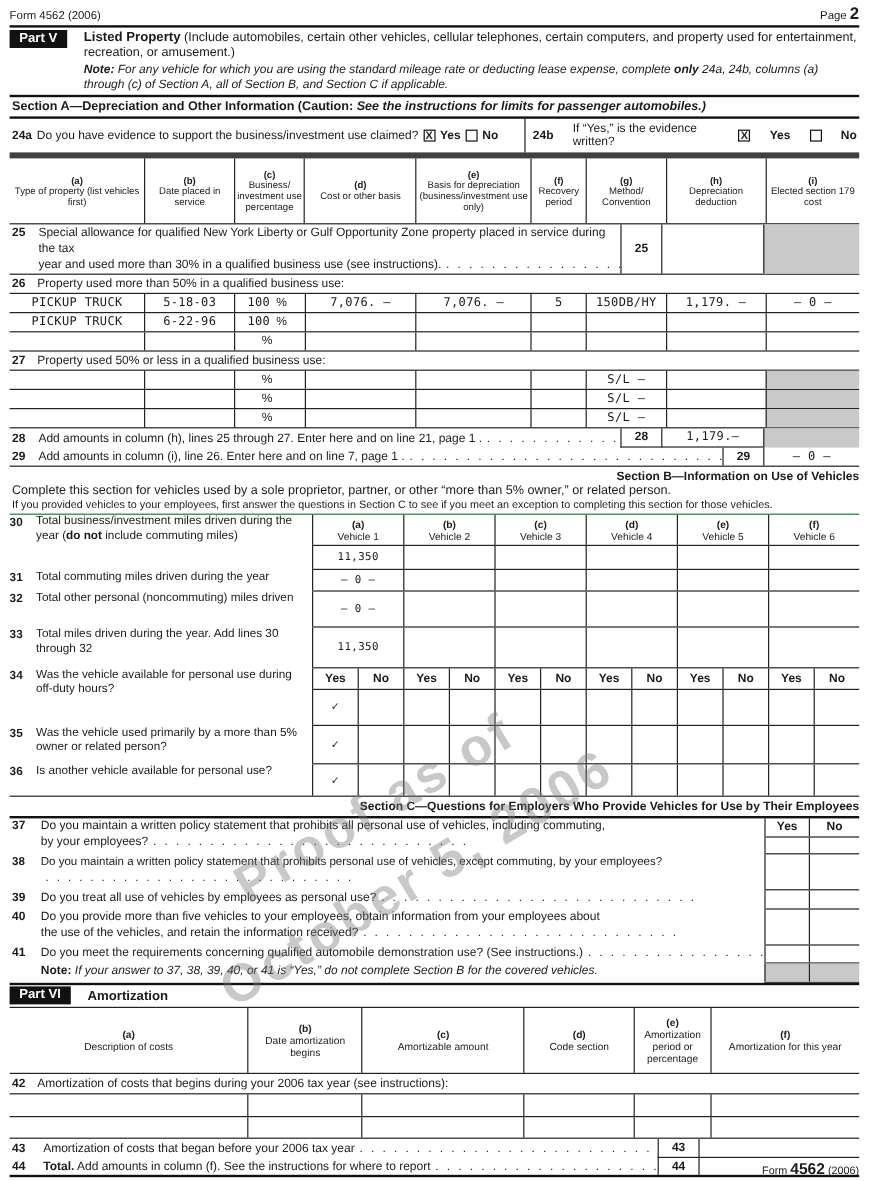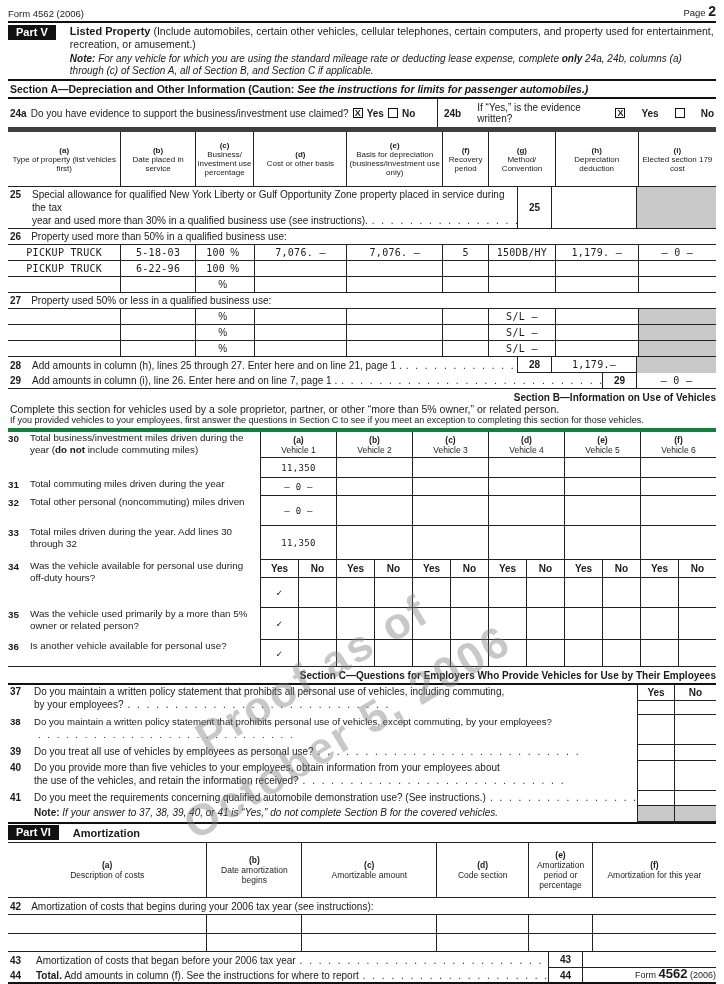--- a/index.html
+++ b/index.html
@@ -45,21 +45,21 @@
   .numbox { width:34px; border-left:1px solid #222; font-weight:bold; display:flex; align-items:center; justify-content:center; }
   .valcell { border-left:1px solid #222; display:flex; align-items:center; justify-content:center; }
   .sumrow { display:flex; font-size:10px; height:16px; }
   .sumrow .txt { flex:1; display:flex; padding-left:2px; align-items:center; }
 
   .secBhead { text-align:right; font-weight:bold; font-size:10px; padding-top:3px; }
   .introA { font-size:10.5px; line-height:12px; padding-left:2px; }
   .introB { font-size:9px; line-height:11px; padding-left:2px; }
 
   
-  .bgrid { display:flex; border-top:4px solid #15803d; border-bottom:1px solid #222; margin-top:2px;align-items:center; }
+  .bgrid { display:flex; border-top:1px solid #15803d; border-bottom:1px solid #222; margin-top:2px;align-items:center; }
   .bleft { width:252px; font-size:9.8px; }
   .bdesc { display:flex; padding-right:2px; line-height:11.5px; }
   .bdesc .n { width:22px; font-weight:bold; flex:none; padding-top:1px; }
   .bdesc .t { flex:1; }
   .bright { flex:1; display:flex; flex-direction:column; }
   .brow { display:flex; border-bottom:1px solid #222; }
   .brow:last-child { border-bottom:none; }
   .bcell { flex:1; border-left:1px solid #222; text-align:center; display:flex; align-items:center; justify-content:center; font-size:9px; }
   .vhdr { flex-direction:column; line-height:10px; font-size:8.5px; justify-content:center; }
   .ynsplit { padding:0; }

